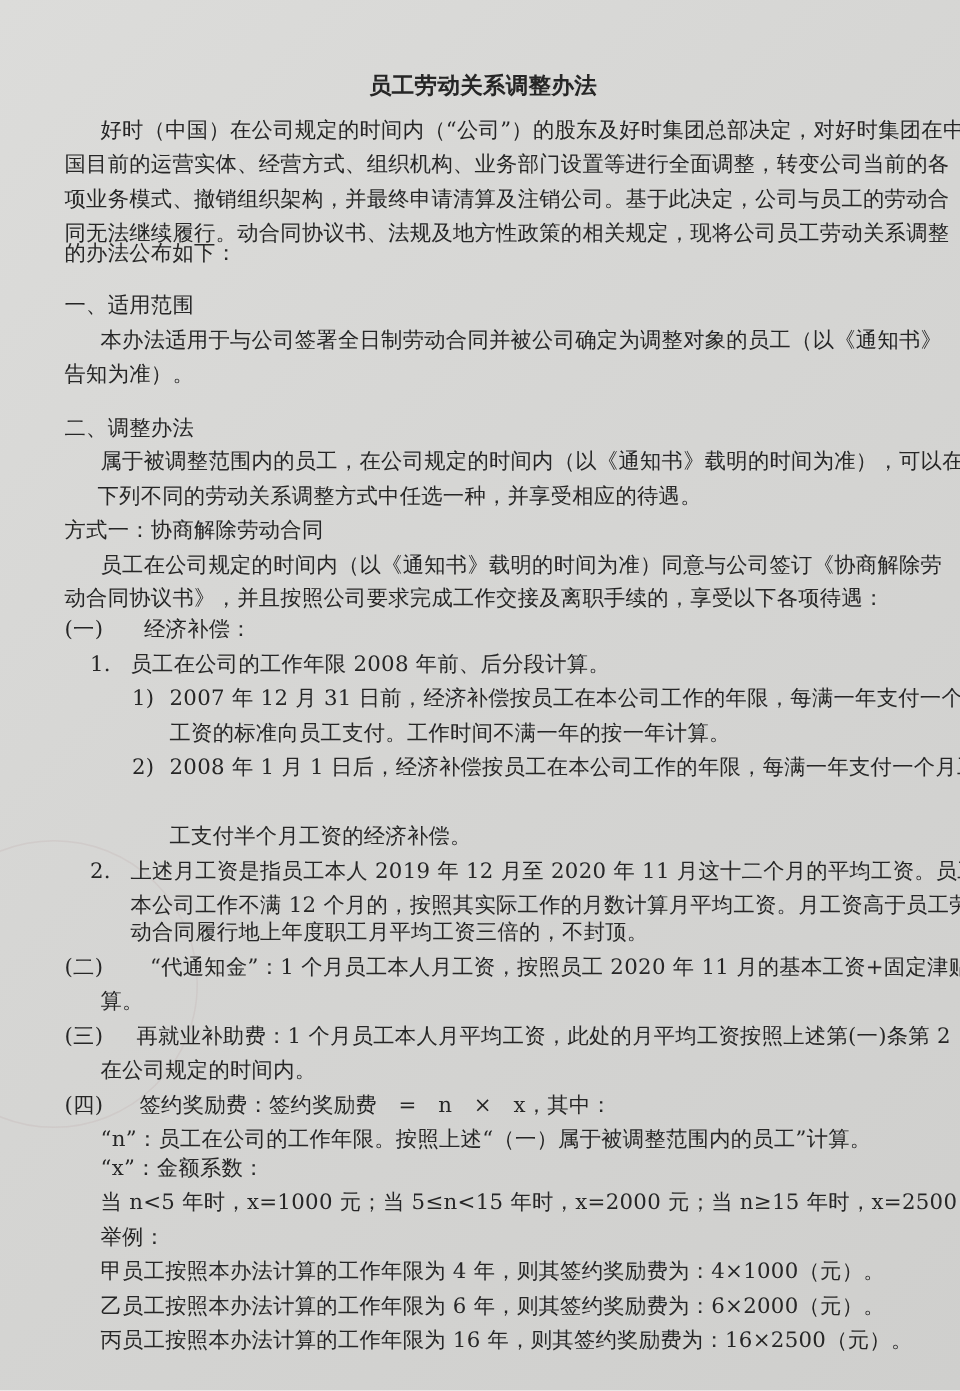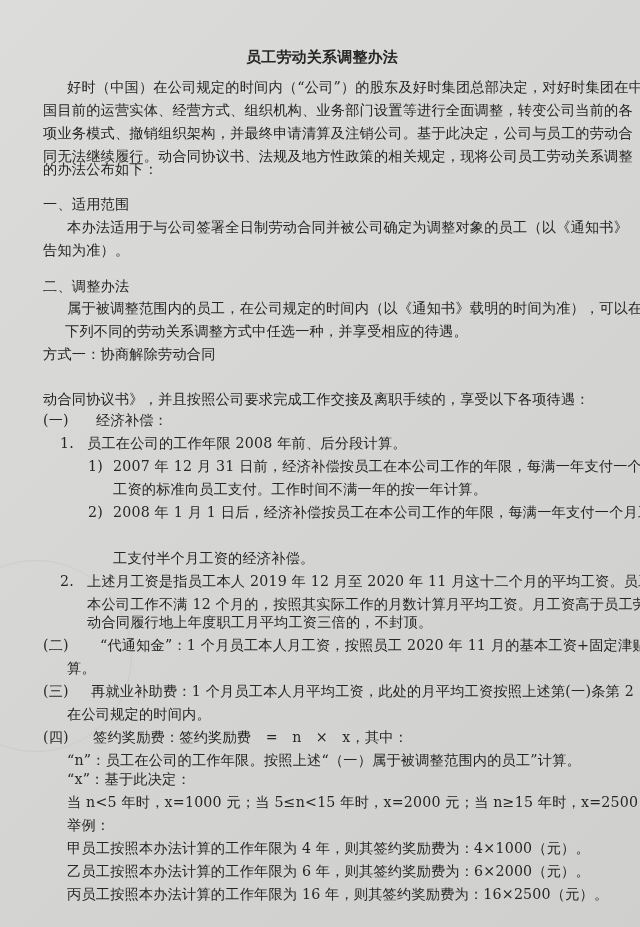--- a/index.html
+++ b/index.html
@@ -38,20 +38,21 @@
 
   <div class="line" style="left:43px;top:194px;">一、适用范围</div>
   <div class="line" style="left:67px;top:217px;">本办法适用于与公司签署全日制劳动合同并被公司确定为调整对象的员工（以《通知书》</div>
   <div class="line" style="left:43px;top:240px;">告知为准）。</div>
 
   <div class="line" style="left:43px;top:276px;">二、调整办法</div>
   <div class="line" style="left:67px;top:298px;">属于被调整范围内的员工，在公司规定的时间内（以《通知书》载明的时间为准），可以在</div>
   <div class="line" style="left:43px;top:321px;margin-left:22px;">下列不同的劳动关系调整方式中任选一种，并享受相应的待遇。</div>
 
   <div class="line" style="left:43px;top:344px;">方式一：协商解除劳动合同</div>
+  <div class="line" style="left:67px;top:367px;">员工在公司规定的时间内（以《通知书》载明的时间为准）同意与公司签订《协商解除劳</div>
   <div class="line" style="left:43px;top:389px;">动合同协议书》，并且按照公司要求完成工作交接及离职手续的，享受以下各项待遇：</div>
 
   <div class="line" style="left:43px;top:410px;">(一)</div>
   <div class="line" style="left:96px;top:410px;">经济补偿：</div>
 
   <div class="line" style="left:60px;top:433px;">1.</div>
   <div class="line" style="left:87px;top:433px;">员工在公司的工作年限 2008 年前、后分段计算。</div>
 
   <div class="line" style="left:88px;top:456px;">1)</div>
   <div class="line" style="left:113px;top:456px;">2007 年 12 月 31 日前，经济补偿按员工在本公司工作的年限，每满一年支付一个月</div>
@@ -70,19 +71,19 @@
   <div class="line" style="left:100px;top:635px;">“代通知金”：1 个月员工本人月工资，按照员工 2020 年 11 月的基本工资+固定津贴计</div>
   <div class="line" style="left:67px;top:658px;">算。</div>
 
   <div class="line" style="left:43px;top:681px;">(三)</div>
   <div class="line" style="left:91px;top:681px;">再就业补助费：1 个月员工本人月平均工资，此处的月平均工资按照上述第(一)条第 2</div>
   <div class="line" style="left:67px;top:704px;">在公司规定的时间内。</div>
 
   <div class="line" style="left:43px;top:727px;">(四)</div>
   <div class="line" style="left:93px;top:727px;">签约奖励费：签约奖励费　=　n　×　x，其中：</div>
   <div class="line" style="left:67px;top:750px;">“n”：员工在公司的工作年限。按照上述“（一）属于被调整范围内的员工”计算。</div>
-  <div class="line" style="left:67px;top:769px;">“x”：基于此决定：</div>
+  <div class="line" style="left:67px;top:769px;">“x”：金额系数：</div>
   <div class="line" style="left:67px;top:792px;">当 n&lt;5 年时，x=1000 元；当 5≤n&lt;15 年时，x=2000 元；当 n≥15 年时，x=2500 元。</div>
   <div class="line" style="left:67px;top:815px;">举例：</div>
   <div class="line" style="left:67px;top:838px;">甲员工按照本办法计算的工作年限为 4 年，则其签约奖励费为：4×1000（元）。</div>
   <div class="line" style="left:67px;top:861px;">乙员工按照本办法计算的工作年限为 6 年，则其签约奖励费为：6×2000（元）。</div>
   <div class="line" style="left:67px;top:884px;">丙员工按照本办法计算的工作年限为 16 年，则其签约奖励费为：16×2500（元）。</div>
 </div>
 
 </body></html>

